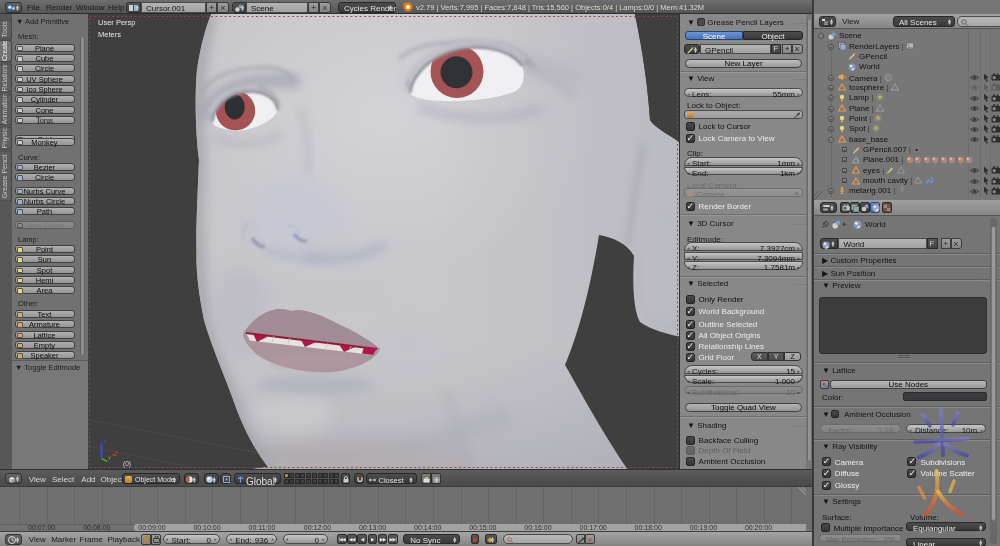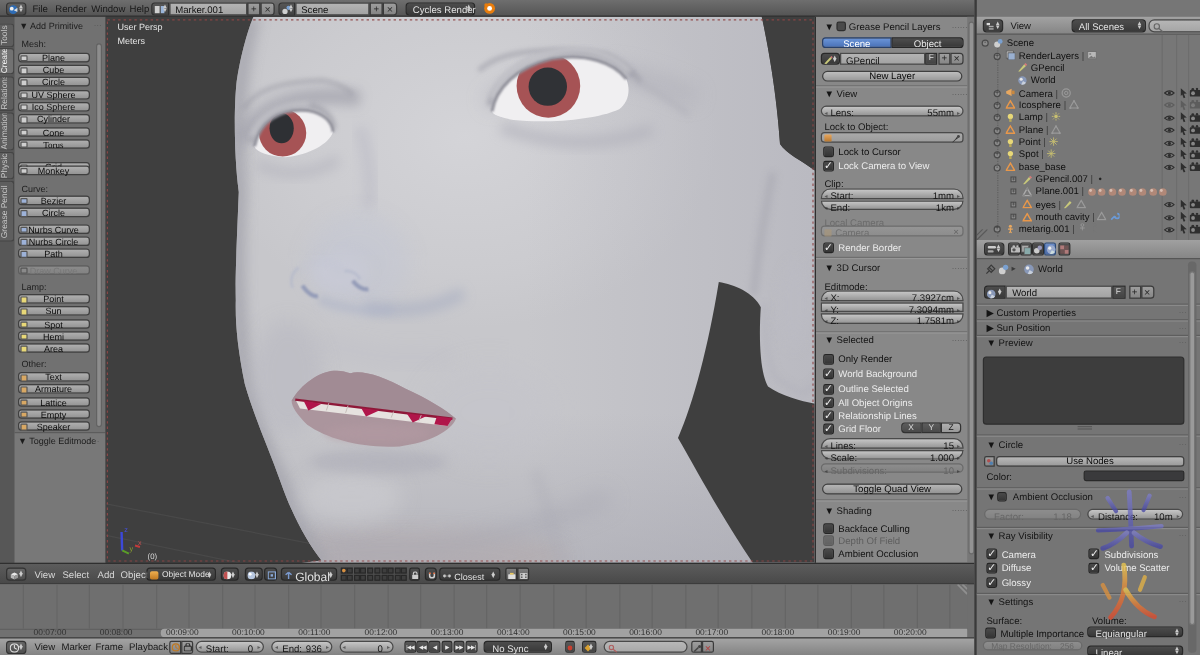--- a/index.html
+++ b/index.html
@@ -41,21 +41,21 @@
   <div class="txt" style="left:27px;top:3px;font-size:8px;color:#191919;">File</div>
   <div class="txt" style="left:46px;top:3px;font-size:8px;color:#191919;">Render</div>
   <div class="txt" style="left:76px;top:3px;font-size:8px;color:#191919;">Window</div>
   <div class="txt" style="left:108px;top:3px;font-size:8px;color:#191919;">Help</div>
   <div class="abs" style="left:126px;top:1.5px;width:15px;height:11px;background:linear-gradient(#565656,#424242);border:1px solid #303030;border-radius:3px 0 0 3px;">
     <div class="abs" style="left:2px;top:2px;width:4px;height:6px;background:#cfcfcf;"></div>
     <div class="abs" style="left:7px;top:2px;width:3px;height:6px;background:#9ab4d8;"></div>
     <div class="updn abs" style="right:0px;top:2px;">▲<br>▼</div>
   </div>
   <div class="fld" style="left:141px;top:1.5px;width:65px;height:11px;border-radius:0;">
-    <div class="txt" style="left:4px;top:1px;font-size:8px;">Marker.001</div>
+    <div class="txt" style="left:4px;top:1px;font-size:8px;">Cursor.001</div>
   </div>
   <div class="abs" style="left:206px;top:1.5px;width:11px;height:11px;background:linear-gradient(#9e9e9e,#848484);border:1px solid #3a3a3a;border-radius:0;color:#222;font-size:8px;text-align:center;line-height:9px;">+</div>
   <div class="abs" style="left:217px;top:1.5px;width:12px;height:11px;background:linear-gradient(#9e9e9e,#848484);border:1px solid #3a3a3a;border-radius:0 3px 3px 0;color:#333;font-size:9px;text-align:center;line-height:10px;">×</div>
   <div class="abs" style="left:232px;top:1.5px;width:14px;height:11px;background:linear-gradient(#565656,#424242);border:1px solid #303030;border-radius:3px 0 0 3px;">
     <svg class="abs" style="left:1.5px;top:1.5px" width="8" height="8" viewBox="0 0 8 8">
           <circle cx="2.5" cy="5.5" r="2.2" fill="#cfcfcf"></circle>
           <circle cx="5.5" cy="2.5" r="1.8" fill="#7aa0cf"></circle>
         </svg>
     <div class="updn abs" style="right:0px;top:2px;">▲<br>▼</div>
   </div>
@@ -66,20 +66,21 @@
   <div class="abs" style="left:319px;top:1.5px;width:12px;height:11px;background:linear-gradient(#9e9e9e,#848484);border:1px solid #3a3a3a;border-radius:0 3px 3px 0;color:#333;font-size:9px;text-align:center;line-height:10px;">×</div>
   <div class="ddark" style="left:338px;top:1.5px;width:58px;height:11px;">
     <div class="txt" style="left:5px;top:1px;">Cycles Render</div>
     <div class="updn abs" style="right:2px;top:2px;">▲<br>▼</div>
   </div>
   <svg class="abs" style="left:403px;top:2px;" width="10" height="10" viewBox="0 0 10 10">
         <circle cx="5" cy="5" r="4.5" fill="#e87d0d"></circle>
         <circle cx="5" cy="5" r="2" fill="#fff"></circle>
         <circle cx="2" cy="2.2" r="1.4" fill="#e87d0d"></circle>
       </svg>
+  <div class="txt" style="left:416px;top:3px;font-size:7.5px;color:#dcdcdc;">v2.79 | Verts:7,995 | Faces:7,848 | Tris:15,560 | Objects:0/4 | Lamps:0/0 | Mem:41.32M</div>
 </div>
 
 <div class="abs" style="left:0;top:14px;width:12px;height:455px;background:#575757;"></div>
 <div class="abs" style="left:0px;top:19.5px;width:12px;height:19.5px;background:#5e5e5e;border:1px solid #454545;border-right:none;border-radius:3px 0 0 3px;overflow:hidden;writing-mode:vertical-rl;transform:rotate(180deg);font-size:7px;color:#c9c9c9;text-align:center;line-height:10px;">Tools</div>
 <div class="abs" style="left:0px;top:40px;width:12px;height:22.0px;background:#727272;border:1px solid #454545;border-right:none;border-radius:3px 0 0 3px;overflow:hidden;writing-mode:vertical-rl;transform:rotate(180deg);font-size:7px;color:#f4f4f4;text-align:center;line-height:10px;">Create</div>
 <div class="abs" style="left:0px;top:63.5px;width:12px;height:28.5px;background:#5e5e5e;border:1px solid #454545;border-right:none;border-radius:3px 0 0 3px;overflow:hidden;writing-mode:vertical-rl;transform:rotate(180deg);font-size:7px;color:#c9c9c9;text-align:center;line-height:10px;">Relations</div>
 <div class="abs" style="left:0px;top:93.5px;width:12px;height:31.5px;background:#5e5e5e;border:1px solid #454545;border-right:none;border-radius:3px 0 0 3px;overflow:hidden;writing-mode:vertical-rl;transform:rotate(180deg);font-size:7px;color:#c9c9c9;text-align:center;line-height:10px;">Animation</div>
 <div class="abs" style="left:0px;top:126.5px;width:12px;height:22.5px;background:#5e5e5e;border:1px solid #454545;border-right:none;border-radius:3px 0 0 3px;overflow:hidden;writing-mode:vertical-rl;transform:rotate(180deg);font-size:7px;color:#c9c9c9;text-align:center;line-height:10px;">Physics</div>
 <div class="abs" style="left:0px;top:150.5px;width:12px;height:50.5px;background:#5e5e5e;border:1px solid #454545;border-right:none;border-radius:3px 0 0 3px;overflow:hidden;writing-mode:vertical-rl;transform:rotate(180deg);font-size:7px;color:#c9c9c9;text-align:center;line-height:10px;">Grease Pencil</div>
 <div class="abs" style="left:12px;top:14px;width:76px;height:346px;background:#717171;"></div>
@@ -373,21 +374,21 @@
 <div class="chk on" style="left:5.6px;top:327.5px;"></div>
 <div class="txt cl on" style="left:18.6px;top:327.5px;">Relationship Lines</div>
 <div class="chk on" style="left:5.6px;top:339px;"></div>
 <div class="txt cl on" style="left:18.6px;top:339px;">Grid Floor</div>
 <div class="abs" style="left:70.7px;top:338.3px;width:17.2px;height:9px;background:linear-gradient(#5c5c5c,#4a4a4a);border:1px solid #323232;border-radius:3px 0 0 3px;color:#ddd;font-size:7px;text-align:center;line-height:8px;">X</div>
 <div class="abs" style="left:87.9px;top:338.3px;width:16.5px;height:9px;background:linear-gradient(#5c5c5c,#4a4a4a);border:1px solid #323232;color:#ddd;font-size:7px;text-align:center;line-height:8px;">Y</div>
 <div class="abs" style="left:104.4px;top:338.3px;width:16.5px;height:9px;background:linear-gradient(#b0b0b0,#989898);border:1px solid #323232;border-radius:0 3px 3px 0;color:#111;font-size:7px;text-align:center;line-height:8px;">Z</div>
 <div class="pill" style="left:4px;top:351px;width:119px;height:8.5px;border-radius:8px 8px 0 0;">
         <span class="al">◂</span>
         <span class="ar">▸</span>
-        <div class="l" style="left:7px;">Lines:</div>
+        <div class="l" style="left:7px;">Cycles:</div>
         <div class="r" style="right:7px;">15</div>
       </div>
 <div class="pill" style="left:4px;top:360.5px;width:119px;height:8.5px;border-radius:0 0 8px 8px;">
         <span class="al">◂</span>
         <span class="ar">▸</span>
         <div class="l" style="left:7px;">Scale:</div>
         <div class="r" style="right:7px;">1.000</div>
       </div>
 <div class="pill gray" style="left:4px;top:371.6px;width:119px;height:8px;border-radius:8px 8px 8px 8px;">
         <span class="al">◂</span>
@@ -1133,21 +1134,21 @@
 <div class="txt" style="left:168px;top:69px;font-size:7px;color:#5f5f5f;letter-spacing:-0.5px;">…</div>
 <div class="abs" style="left:0px;top:79px;width:186px;height:1px;background:#5e5e5e;"></div>
 <div class="abs" style="left:0px;top:80px;width:186px;height:1px;background:#8a8a8a;"></div>
 <div class="txt" style="left:8px;top:81.5px;font-size:8px;color:#141414;">▼ Preview</div>
 <div class="txt" style="left:168px;top:81.5px;font-size:7px;color:#5f5f5f;letter-spacing:-0.5px;">…</div>
 <div class="abs" style="left:5.4px;top:97px;width:167.3px;height:57px;background:#3d3d3d;border:1px solid #2e2e2e;border-radius:3px;"></div>
 <div class="abs" style="left:84px;top:155.5px;width:12px;height:1px;background:#5a5a5a;"></div>
 <div class="abs" style="left:84px;top:157px;width:12px;height:1px;background:#5a5a5a;"></div>
 <div class="abs" style="left:0px;top:162px;width:186px;height:1px;background:#5e5e5e;"></div>
 <div class="abs" style="left:0px;top:163px;width:186px;height:1px;background:#8a8a8a;"></div>
-<div class="txt" style="left:8px;top:166.5px;font-size:8px;color:#141414;">▼ Circle</div>
+<div class="txt" style="left:8px;top:166.5px;font-size:8px;color:#141414;">▼ Lattice</div>
 <div class="txt" style="left:168px;top:166.5px;font-size:7px;color:#5f5f5f;letter-spacing:-0.5px;">…</div>
 <div class="abs" style="left:6.4px;top:180px;width:9px;height:9px;background:linear-gradient(#9e9e9e,#868686);border:1px solid #3c3c3c;border-radius:2px 0 0 2px;">
           <svg class="abs" style="left:1px;top:1px" width="6" height="6" viewBox="0 0 6 6">
             <circle cx="2" cy="2" r="1.5" fill="#b05050"></circle>
             <circle cx="4" cy="4" r="1.5" fill="#5080b0"></circle>
           </svg>
         </div>
 <div class="btn" style="left:16px;top:180px;width:156.7px;height:9px;line-height:8px;font-size:8px;background:linear-gradient(#b8b8b8,#9a9a9a);">Use Nodes</div>
 <div class="txt" style="left:8px;top:193.5px;font-size:8px;color:#141414;">Color:</div>
 <div class="abs" style="left:88.5px;top:192.5px;width:84.2px;height:8.5px;background:#3a3a3c;border:1px solid #2a2a2a;border-radius:2px;"></div>

